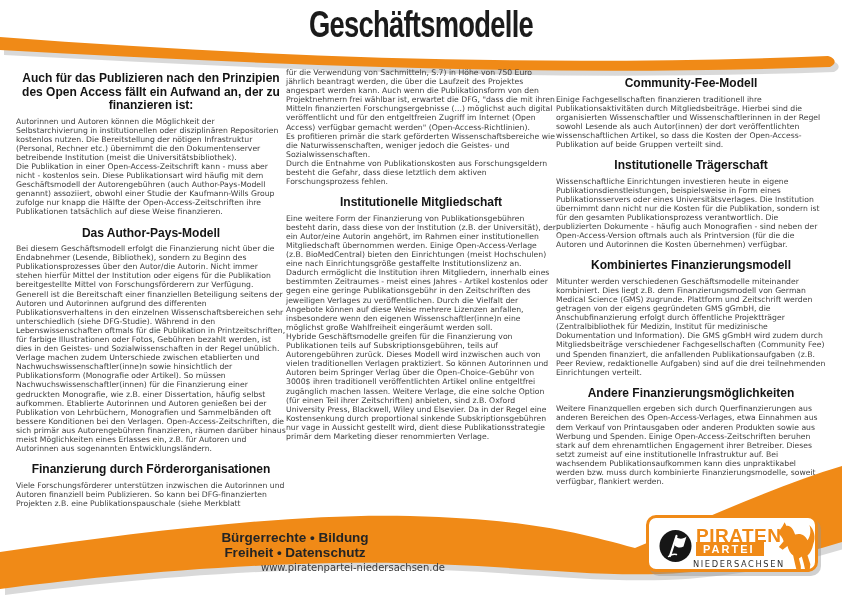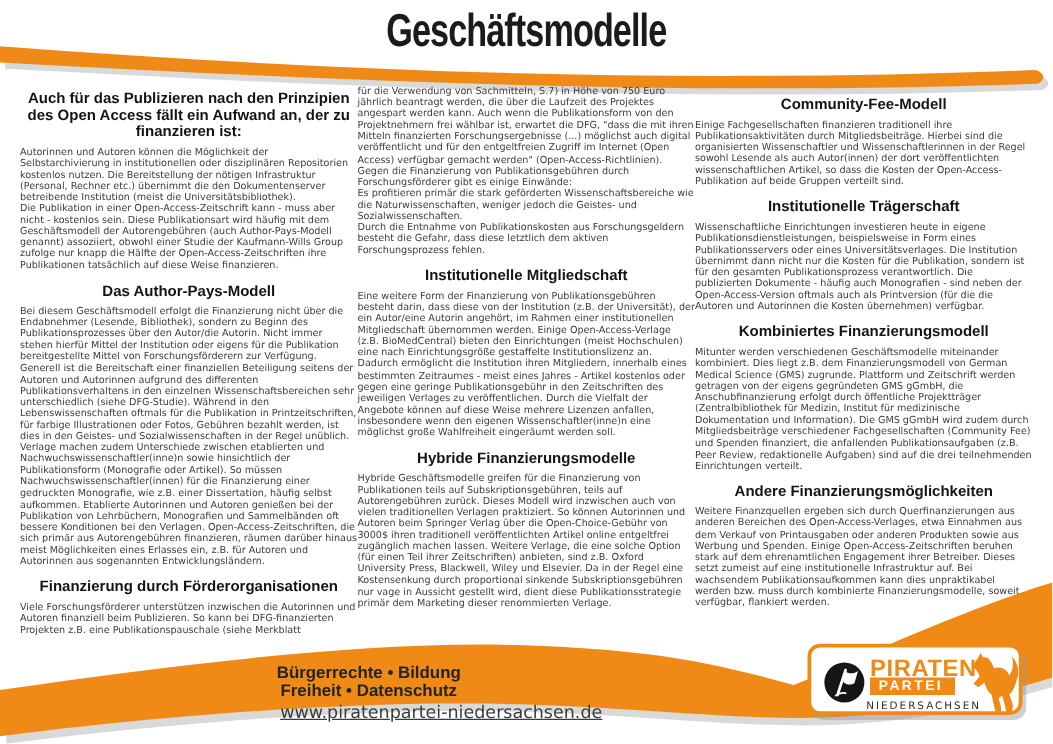--- a/index.html
+++ b/index.html
@@ -27,21 +27,21 @@
        color:var(--heading); text-align:center; margin:10px 0 4px 0; }
   section:first-child h2 { margin-top:0; }
   .lead h2 { font-size:12px; }
   p { margin:0; text-align:left; hyphens:auto; }
   p + p { margin-top:0; }
 
   .footer-slogan { position:absolute; left:160px; top:530px; width:270px; text-align:center;
                    font-family:"Liberation Sans",sans-serif; font-weight:bold; font-size:13.5px;
                    line-height:15px; color:#242424; }
   .footer-url { position:absolute; left:218px; top:562px; width:270px; text-align:center;
-                font-size:14px; color:#3a3a3a;text-decoration:underline; }
+                font-size:10px; color:#3a3a3a; }
 
   .logo-box { position:absolute; left:646px; top:515px; width:172px; height:57px;
               background:#ffffff; border:3px solid var(--accent); border-radius:10px;
               box-shadow:3px 4px 0 rgba(150,150,150,.45); z-index:5; }
   .emblem { position:absolute; left:9px; top:10px; }
   .logo-piraten { position:absolute; left:47px; top:7px; font-family:"Liberation Sans",sans-serif;
                   font-weight:bold; font-size:19px; letter-spacing:.5px; color:var(--accent); }
   .logo-partei { position:absolute; left:47px; top:24px; background:var(--accent); color:#fff;
                  font-family:"Liberation Sans",sans-serif; font-weight:bold; font-size:11px;
                  letter-spacing:2px; padding:1px 9px 1px 7px; }
@@ -74,30 +74,28 @@
     </section>
     <section>
       <h2>Finanzierung durch Förderorganisationen</h2>
       <p>Viele Forschungsförderer unterstützen inzwischen die Autorinnen und Autoren finanziell beim Publizieren. So kann bei DFG-finanzierten Projekten z.B. eine Publikationspauschale (siehe Merkblatt</p>
     </section>
   </div>
 
   <div class="col col-2">
     <section>
       <p>für die Verwendung von Sachmitteln, S.7) in Höhe von 750 Euro jährlich beantragt werden, die über die Laufzeit des Projektes angespart werden kann. Auch wenn die Publikationsform von den Projektnehmern frei wählbar ist, erwartet die DFG, "dass die mit ihren Mitteln finanzierten Forschungsergebnisse (...) möglichst auch digital veröffentlicht und für den entgeltfreien Zugriff im Internet (Open Access) verfügbar gemacht werden" (Open-Access-Richtlinien).</p>
-      <p>Gegen die Finanzierung von Publikationsgebühren durch Forschungsförderer gibt es einige Einwände:</p>
       <p>Es profitieren primär die stark geförderten Wissenschaftsbereiche wie die Naturwissenschaften, weniger jedoch die Geistes- und Sozialwissenschaften.</p>
       <p>Durch die Entnahme von Publikationskosten aus Forschungsgeldern besteht die Gefahr, dass diese letztlich dem aktiven Forschungsprozess fehlen.</p>
     </section>
     <section>
       <h2>Institutionelle Mitgliedschaft</h2>
       <p>Eine weitere Form der Finanzierung von Publikationsgebühren besteht darin, dass diese von der Institution (z.B. der Universität), der ein Autor/eine Autorin angehört, im Rahmen einer institutionellen Mitgliedschaft übernommen werden. Einige Open-Access-Verlage (z.B. BioMedCentral) bieten den Einrichtungen (meist Hochschulen) eine nach Einrichtungsgröße gestaffelte Institutionslizenz an. Dadurch ermöglicht die Institution ihren Mitgliedern, innerhalb eines bestimmten Zeitraumes - meist eines Jahres - Artikel kostenlos oder gegen eine geringe Publikationsgebühr in den Zeitschriften des jeweiligen Verlages zu veröffentlichen. Durch die Vielfalt der Angebote können auf diese Weise mehrere Lizenzen anfallen, insbesondere wenn den eigenen Wissenschaftler(inne)n eine möglichst große Wahlfreiheit eingeräumt werden soll.</p>
     </section>
     <section>
-      <h2>Hybride Finanzierungsmodelle</h2>
       <p>Hybride Geschäftsmodelle greifen für die Finanzierung von Publikationen teils auf Subskriptionsgebühren, teils auf Autorengebühren zurück. Dieses Modell wird inzwischen auch von vielen traditionellen Verlagen praktiziert. So können Autorinnen und Autoren beim Springer Verlag über die Open-Choice-Gebühr von 3000$ ihren traditionell veröffentlichten Artikel online entgeltfrei zugänglich machen lassen. Weitere Verlage, die eine solche Option (für einen Teil ihrer Zeitschriften) anbieten, sind z.B. Oxford University Press, Blackwell, Wiley und Elsevier. Da in der Regel eine Kostensenkung durch proportional sinkende Subskriptionsgebühren nur vage in Aussicht gestellt wird, dient diese Publikationsstrategie primär dem Marketing dieser renommierten Verlage.</p>
     </section>
   </div>
 
   <div class="col col-3">
     <section>
       <h2>Community-Fee-Modell</h2>
       <p>Einige Fachgesellschaften finanzieren traditionell ihre Publikationsaktivitäten durch Mitgliedsbeiträge. Hierbei sind die organisierten Wissenschaftler und Wissenschaftlerinnen in der Regel sowohl Lesende als auch Autor(innen) der dort veröffentlichten wissenschaftlichen Artikel, so dass die Kosten der Open-Access-Publikation auf beide Gruppen verteilt sind.</p>
     </section>
     <section>

